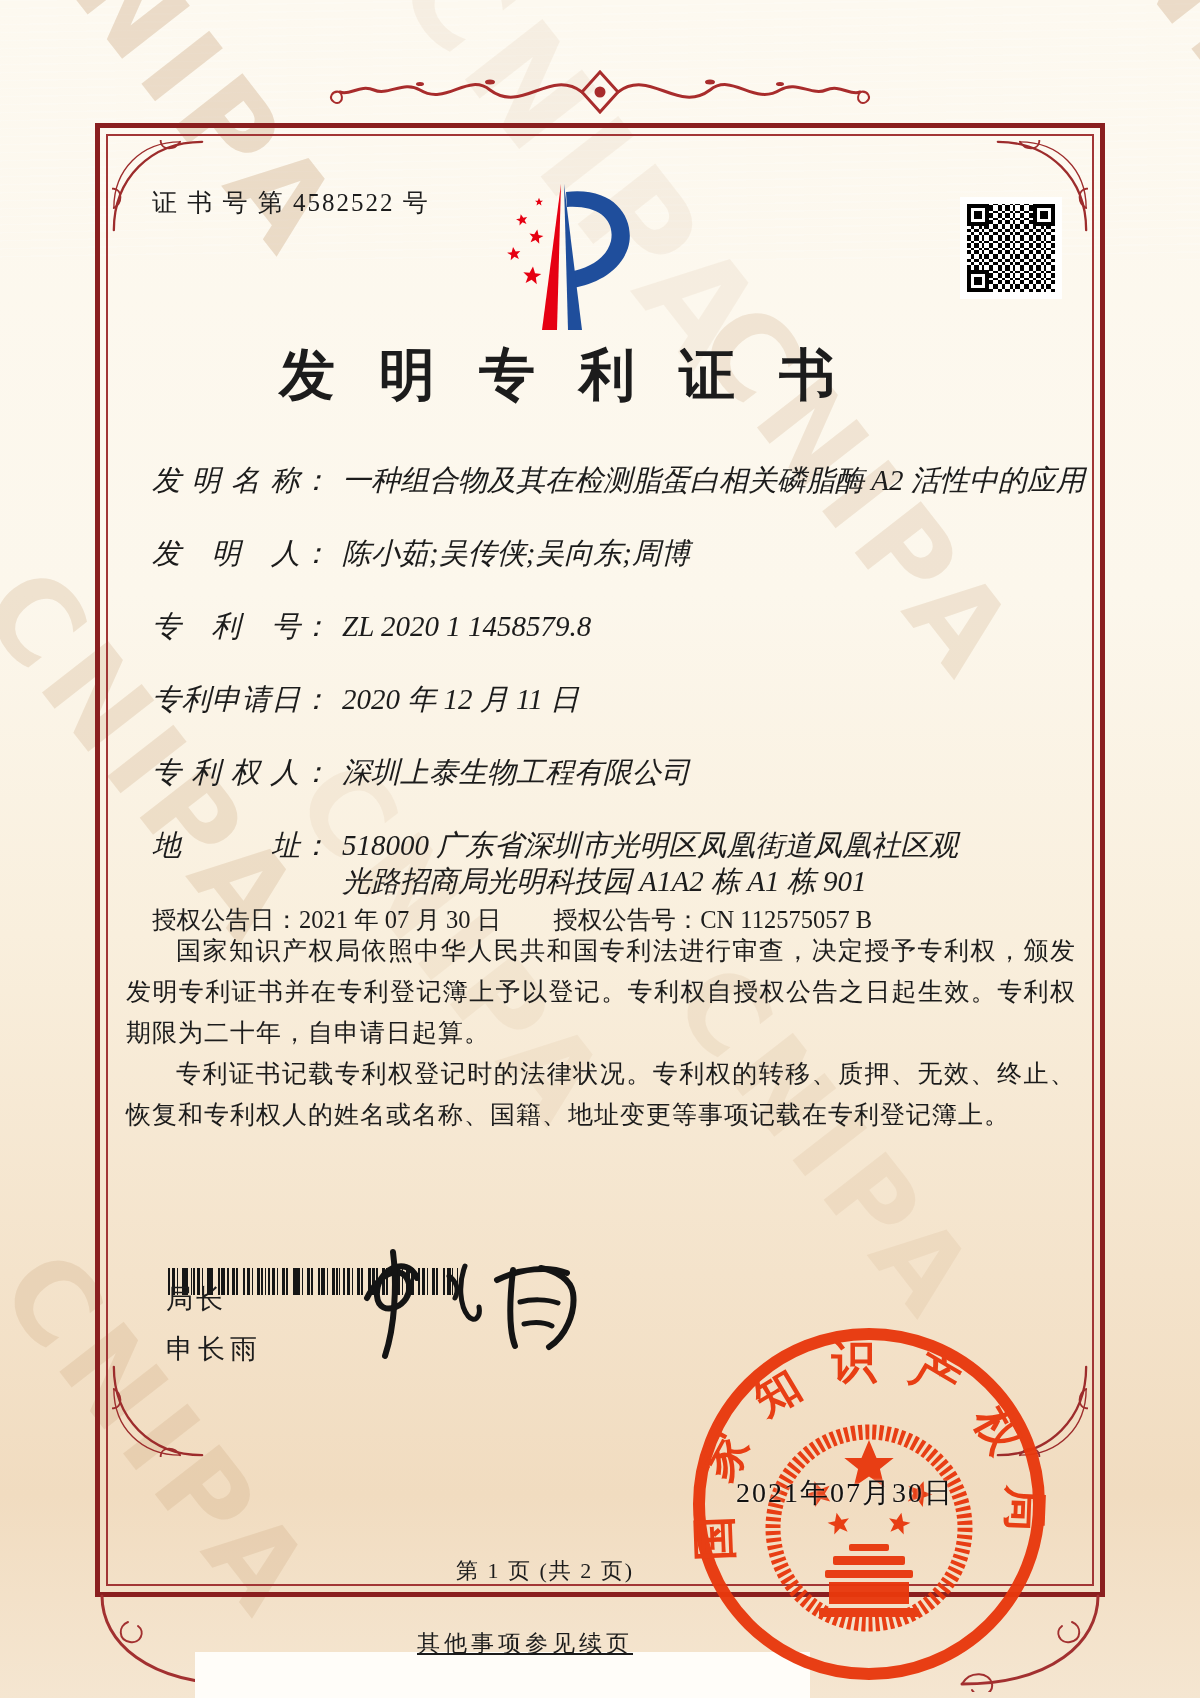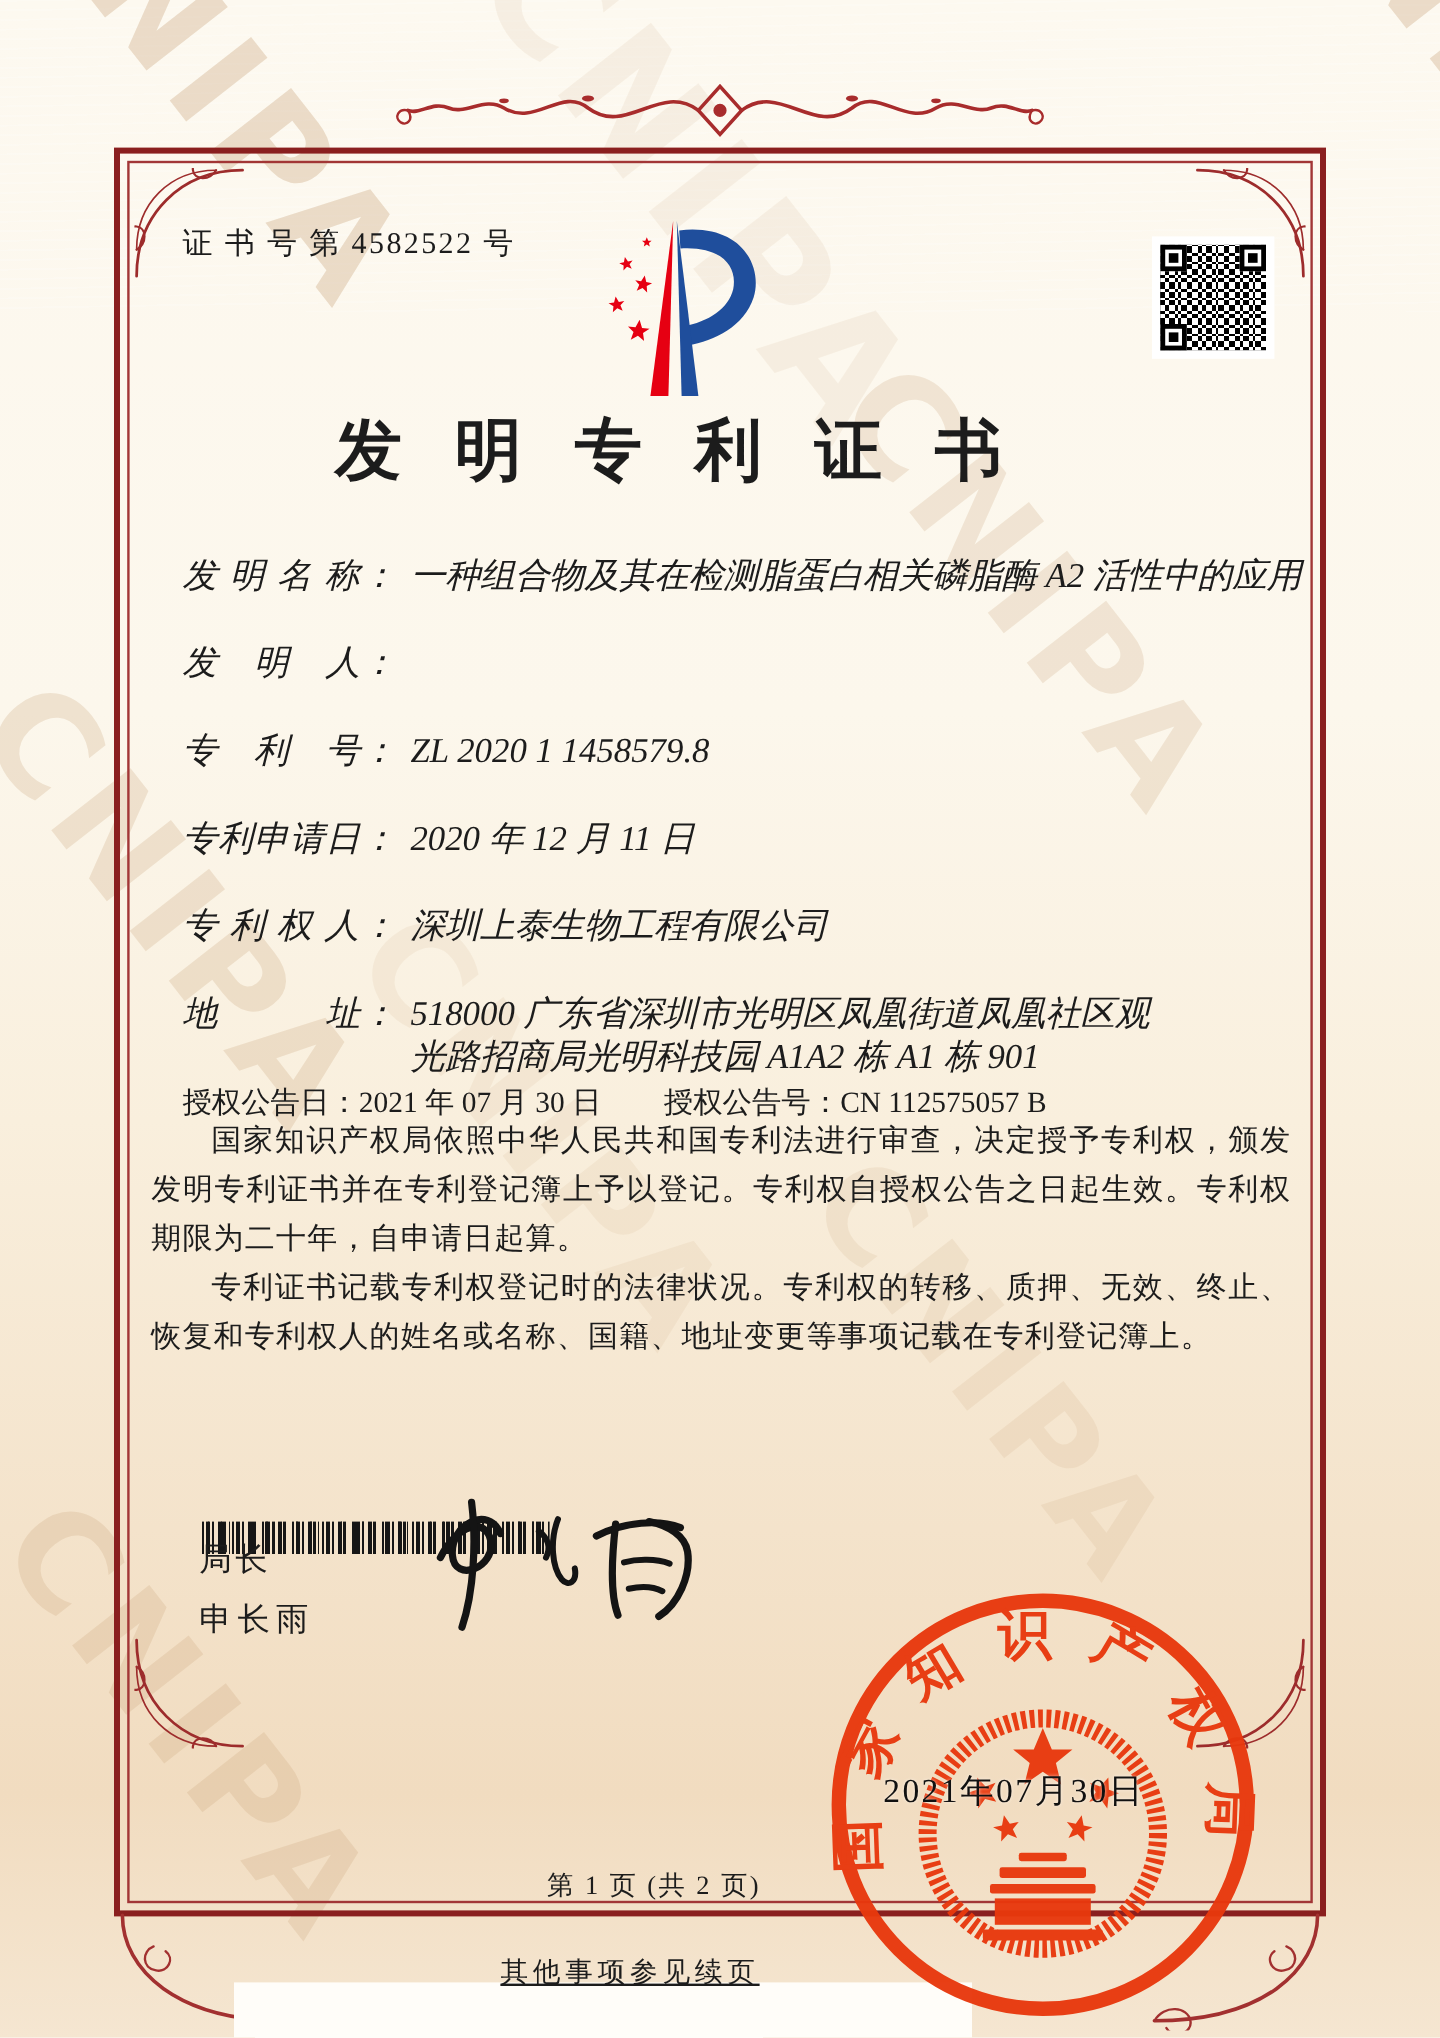--- a/index.html
+++ b/index.html
@@ -223,20 +223,21 @@
 
 <h1 class="title">发明专利证书</h1>
 
 <div class="fields">
   <div class="row">
     <span class="flabel">发 明 名 称：</span>
     <span class="fvalue">一种组合物及其在检测脂蛋白相关磷脂酶 A2 活性中的应用</span>
   </div>
   <div class="row">
     <span class="flabel">发　明　人：</span>
+    <span class="fvalue">陈小茹;吴传侠;吴向东;周博</span>
   </div>
   <div class="row">
     <span class="flabel">专　利　号：</span>
     <span class="fvalue">ZL 2020 1 1458579.8</span>
   </div>
   <div class="row">
     <span class="flabel">专利申请日：</span>
     <span class="fvalue">2020 年 12 月 11 日</span>
   </div>
   <div class="row">

